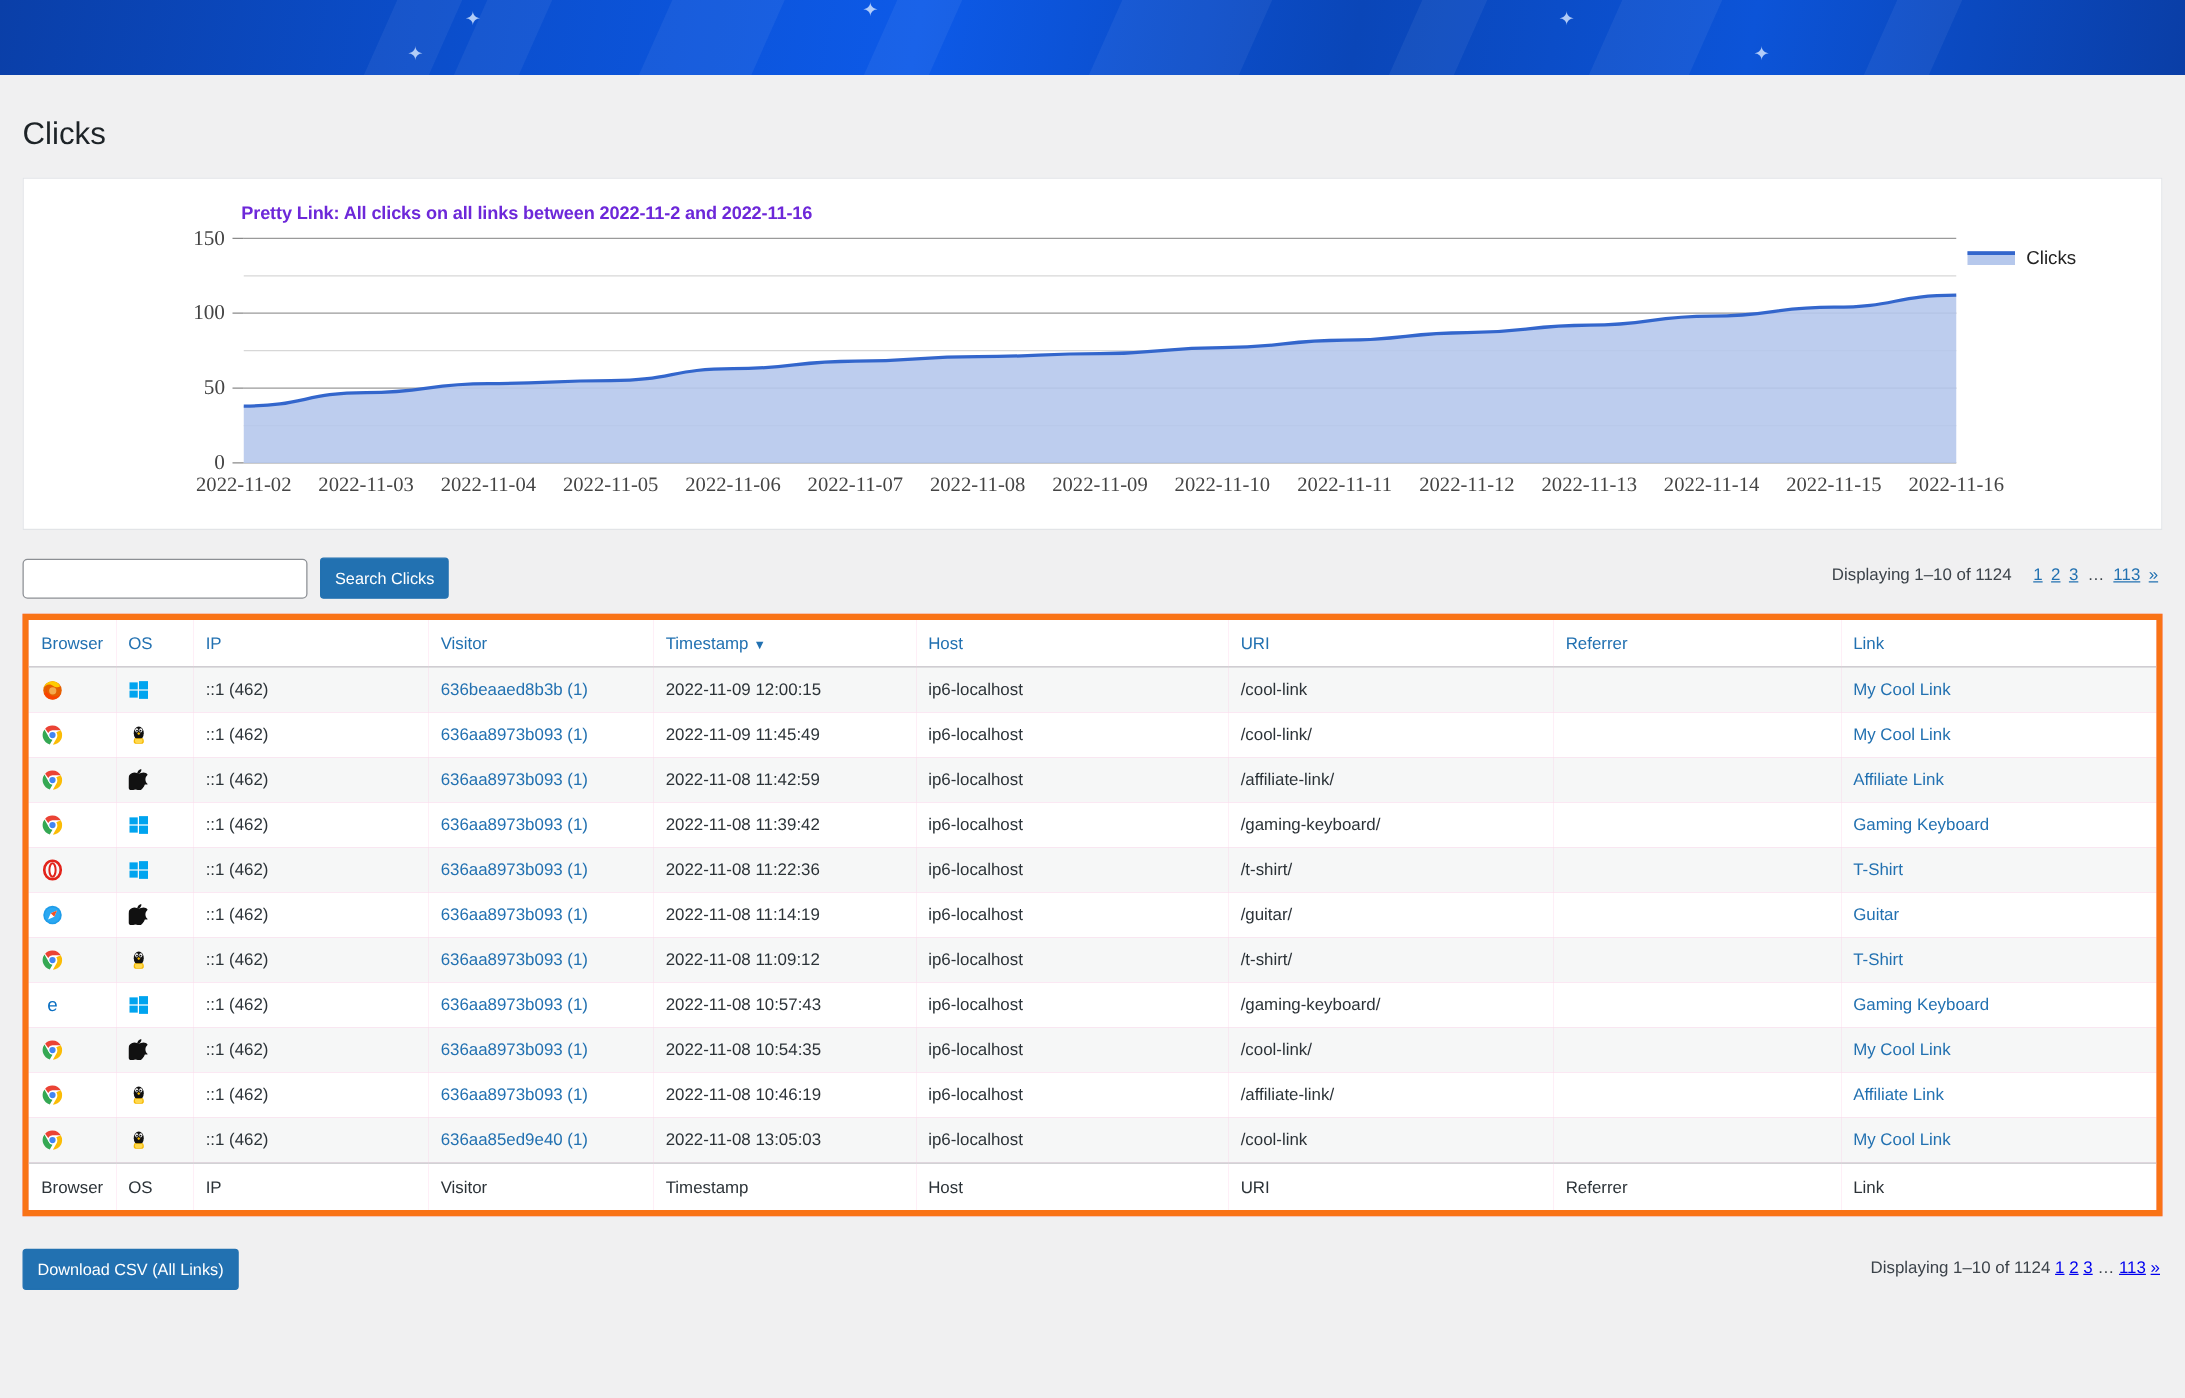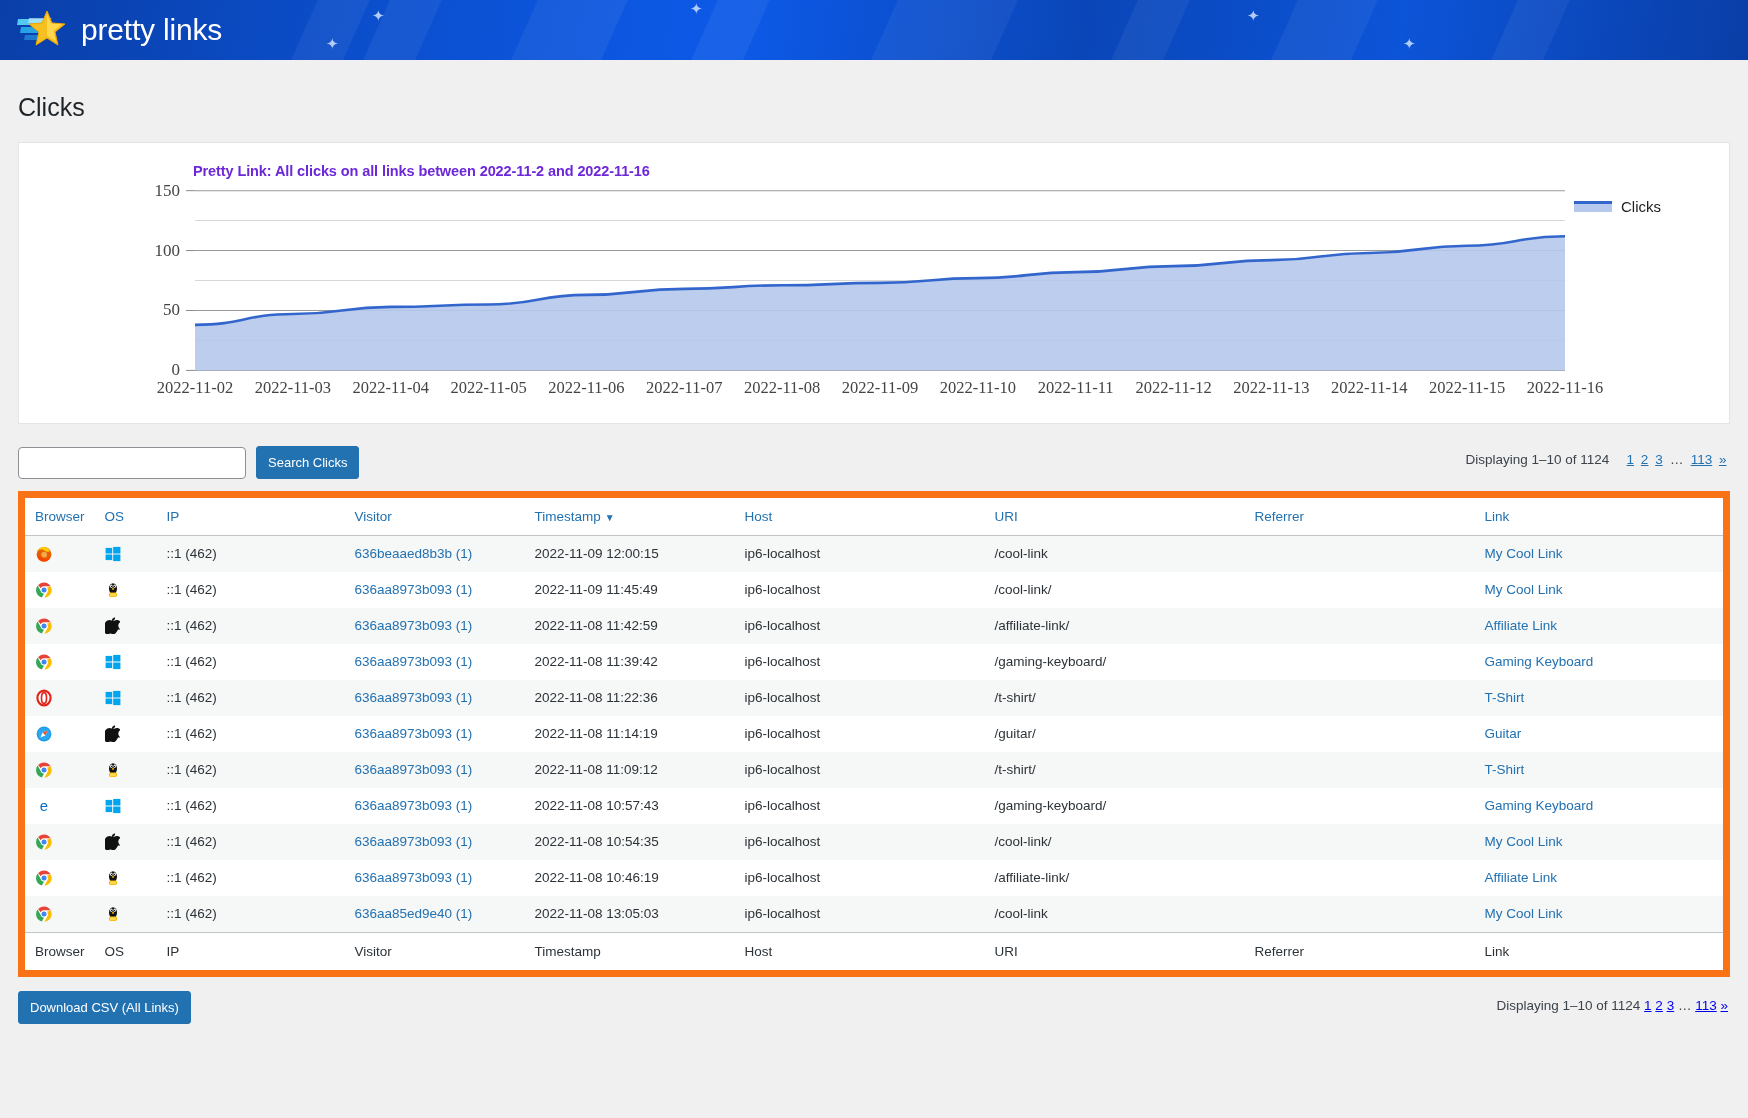--- a/index.html
+++ b/index.html
@@ -155,21 +155,21 @@
   .pager a {
     color: #2271b1;
     text-decoration: underline;
     margin: 0 1.5px;
   }
   .pager .dots { color: #3c434a; text-decoration: none; margin: 0 2px; }
 
   
   .table-wrap {
     background: #f9a8d4;
-    border: 7px solid #f97316;
+    border: 5px solid #f97316;
     margin-top: 11px;
   }
   table.clicks {
     width: 100%;
     border-collapse: collapse;
     font-size: 13.5px;
   }
   table.clicks th {
     text-align: left;
     font-weight: 400;
@@ -204,21 +204,21 @@
   .col-uri     { width: 260px; }
   .col-ref     { width: 230px; }
   .col-link    { width: auto; }
 
   .icon { display: inline-block; line-height: 0; vertical-align: middle; }
 
   
   .footer-row {
     display: flex;
     align-items: center;
-    margin-top: 14px;
+    margin-top: 26px;
     position: relative;
     min-height: 34px;
   }
   .footer-pager {
     position: absolute;
     right: 2px;
     top: 7px;
     font-size: 13.5px;
     color: #3c434a;
     white-space: nowrap;
@@ -235,33 +235,20 @@
   <div class="stripe" style="left:880px;width:120px"></div>
   <div class="stripe" style="left:1120px"></div>
   <div class="stripe" style="left:1280px;width:80px"></div>
   <div class="stripe" style="left:1500px"></div>
   <div class="spark" style="left:372px; top:8px">✦</div>
   <div class="spark" style="left:326px; top:36px">✦</div>
   <div class="spark" style="left:690px; top:1px">✦</div>
   <div class="spark" style="left:1247px; top:8px">✦</div>
   <div class="spark" style="left:1403px; top:36px">✦</div>
 
-  <div class="logo-wrap">
-    <span class="icon logo-mark">
-      <svg width="56" height="44" viewBox="0 0 56 44" xmlns="http://www.w3.org/2000/svg">
-        <path d="M2 11 L30 11 L23 17 L1 17 Z" fill="#5ad0f5" opacity="0.95"></path>
-        <path d="M5 19 L34 19 L27 25 L4 25 Z" fill="#2aa8e8" opacity="0.95"></path>
-        <path d="M9 27 L30 27 L24 32 L8 32 Z" fill="#1f7fd0" opacity="0.9"></path>
-        <path d="M13 10 L36 10 L29 15 L12 15 Z" fill="#bfeaff" opacity="0.7"></path>
-        <path d="M31 3 L36 15 L49 16 L39 24 L42 37 L31 30 L20 37 L23 24 L13 16 L26 15 Z" fill="#f7c020" stroke="#f0a500" stroke-width="1"></path>
-        <path d="M31 6 L35 15.5 L45.5 16.3 L37.5 22.7 L39.9 33 L31 27.4 Z" fill="#ffd84d"></path>
-      </svg>
-    </span>
-    <span class="logo-text">pretty links</span>
-  </div>
 </div>
 
 <div class="page">
 
   <h1 class="page-title">Clicks</h1>
 
 
   <div class="chart-panel">
     <div class="chart-title">Pretty Link: All clicks on all links between 2022-11-2 and 2022-11-16</div>
 

